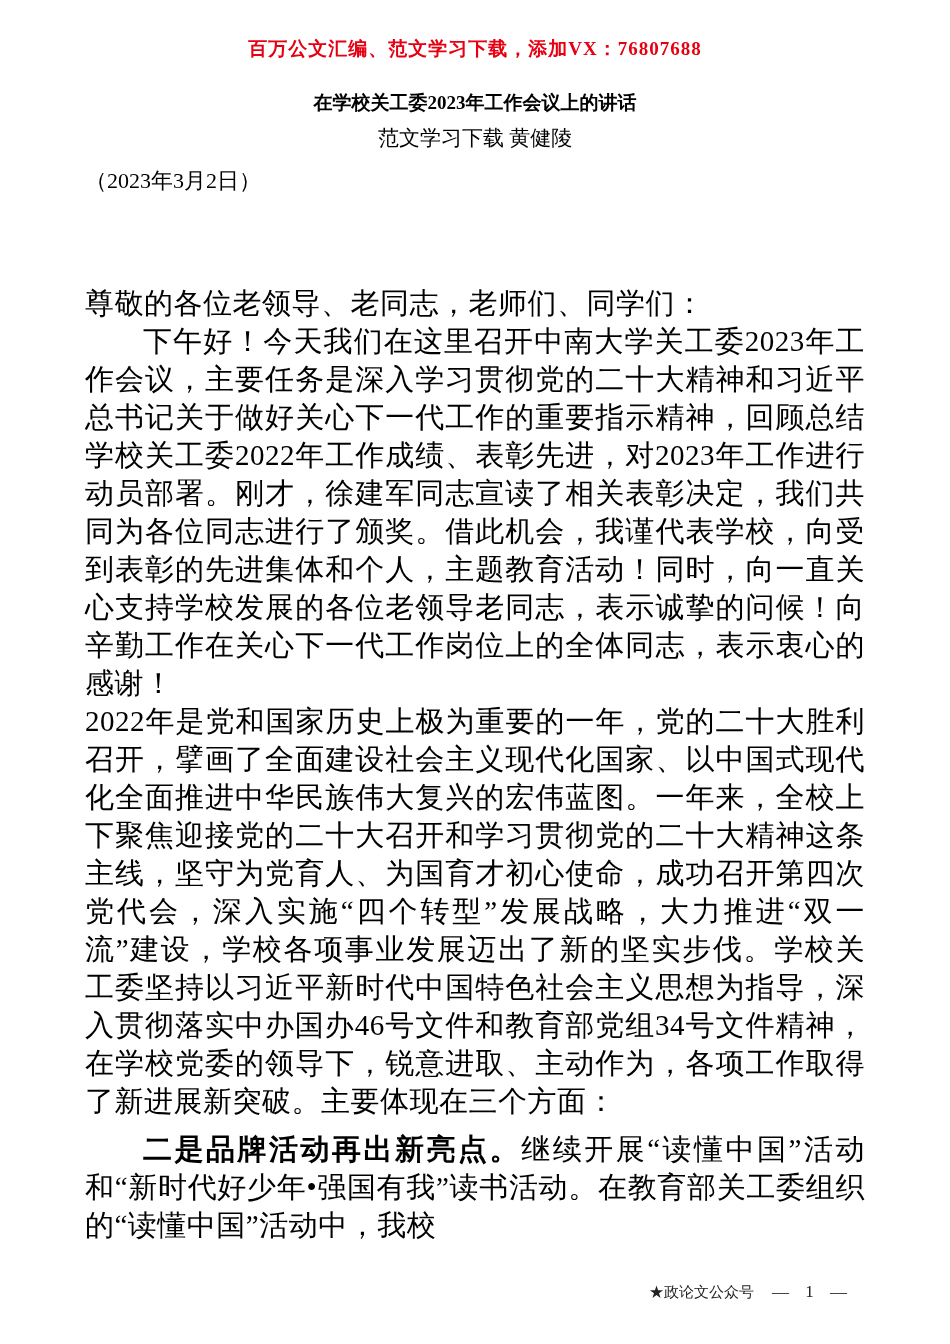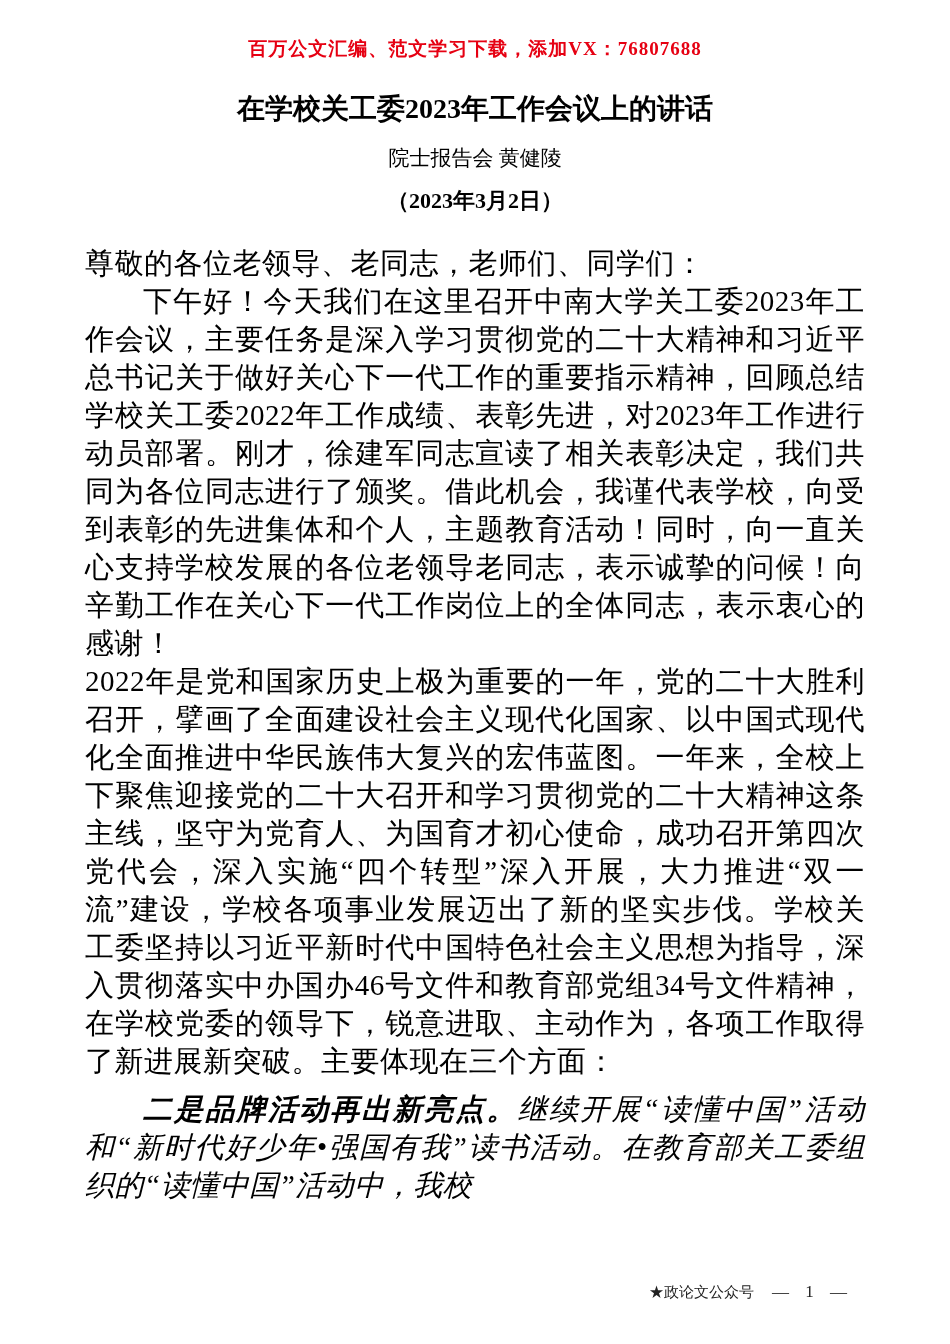--- a/index.html
+++ b/index.html
@@ -22,48 +22,46 @@
   .notice {
     text-align: center;
     font-size: 19px;
     font-weight: bold;
     color: #e60012;
     margin-bottom: 28px;
     letter-spacing: 1px;
   }
   .title {
     text-align: center;
-    font-size: 28px;
+    font-size: 19px;
     font-weight: bold;
-    margin-bottom: 16px;
+    margin-bottom: 8px;
   }
   .author {
     text-align: center;
     font-size: 21px;
     margin-bottom: 14px;
   }
   .date {
-    text-align: center;
+    text-align: left;
     font-size: 22px;
-    margin-bottom: 28px;
-    font-weight: bold;
+    margin-bottom: 88px;
   }
   .bodytext p {
     margin: 0;
     font-size: 29px;
     line-height: 38px;
     text-align: justify;
     letter-spacing: 0.5px;
   }
   .bodytext p.indent {
     text-indent: 2em;
   }
   .bodytext p.gap-top {
     margin-top: 10px;
-    font-style: italic;
   }
   .lead {
     font-weight: bold;
   }
   .footer {
     position: absolute;
     right: 96px;
     bottom: 42px;
     display: flex;
     align-items: baseline;
@@ -82,31 +80,31 @@
 </style>
 </head>
 <body>
 
 <div class="page">
 
   <div class="notice">百万公文汇编、范文学习下载，添加VX：76807688</div>
 
   <div class="title">在学校关工委2023年工作会议上的讲话</div>
 
-  <div class="author">院士报告会 黄健陵</div>
+  <div class="author">范文学习下载 黄健陵</div>
 
   <div class="date">（2023年3月2日）</div>
 
   <div class="bodytext">
 
     <p>尊敬的各位老领导、老同志，老师们、同学们：</p>
 
     <p class="indent"><span class="lead"></span><span>下午好！今天我们在这里召开中南大学关工委2023年工作会议，主要任务是深入学习贯彻党的二十大精神和习近平总书记关于做好关心下一代工作的重要指示精神，回顾总结学校关工委2022年工作成绩、表彰先进，对2023年工作进行动员部署。刚才，徐建军同志宣读了相关表彰决定，我们共同为各位同志进行了颁奖。借此机会，我谨代表学校，向受到表彰的先进集体和个人，主题教育活动！同时，向一直关心支持学校发展的各位老领导老同志，表示诚挚的问候！向辛勤工作在关心下一代工作岗位上的全体同志，表示衷心的感谢！</span></p>
 
-    <p><span class="lead"></span><span>2022年是党和国家历史上极为重要的一年，党的二十大胜利召开，擘画了全面建设社会主义现代化国家、以中国式现代化全面推进中华民族伟大复兴的宏伟蓝图。一年来，全校上下聚焦迎接党的二十大召开和学习贯彻党的二十大精神这条主线，坚守为党育人、为国育才初心使命，成功召开第四次党代会，深入实施“四个转型”深入开展，大力推进“双一流”建设，学校各项事业发展迈出了新的坚实步伐。学校关工委坚持以习近平新时代中国特色社会主义思想为指导，深入贯彻落实中办国办46号文件和教育部党组34号文件精神，在学校党委的领导下，锐意进取、主动作为，各项工作取得了新进展新突破。主要体现在三个方面：</span></p>
+    <p><span class="lead"></span><span>2022年是党和国家历史上极为重要的一年，党的二十大胜利召开，擘画了全面建设社会主义现代化国家、以中国式现代化全面推进中华民族伟大复兴的宏伟蓝图。一年来，全校上下聚焦迎接党的二十大召开和学习贯彻党的二十大精神这条主线，坚守为党育人、为国育才初心使命，成功召开第四次党代会，深入实施“四个转型”发展战略，大力推进“双一流”建设，学校各项事业发展迈出了新的坚实步伐。学校关工委坚持以习近平新时代中国特色社会主义思想为指导，深入贯彻落实中办国办46号文件和教育部党组34号文件精神，在学校党委的领导下，锐意进取、主动作为，各项工作取得了新进展新突破。主要体现在三个方面：</span></p>
 
 
     <p class="indent gap-top"><span class="lead">二是品牌活动再出新亮点。</span><span>继续开展“读懂中国”活动和“新时代好少年•强国有我”读书活动。在教育部关工委组织的“读懂中国”活动中，我校</span></p>
 
   </div>
 
   <div class="footer">
     <span class="brand">★政论文公众号</span>
     <span class="pageno">— 1 —</span>
   </div>

